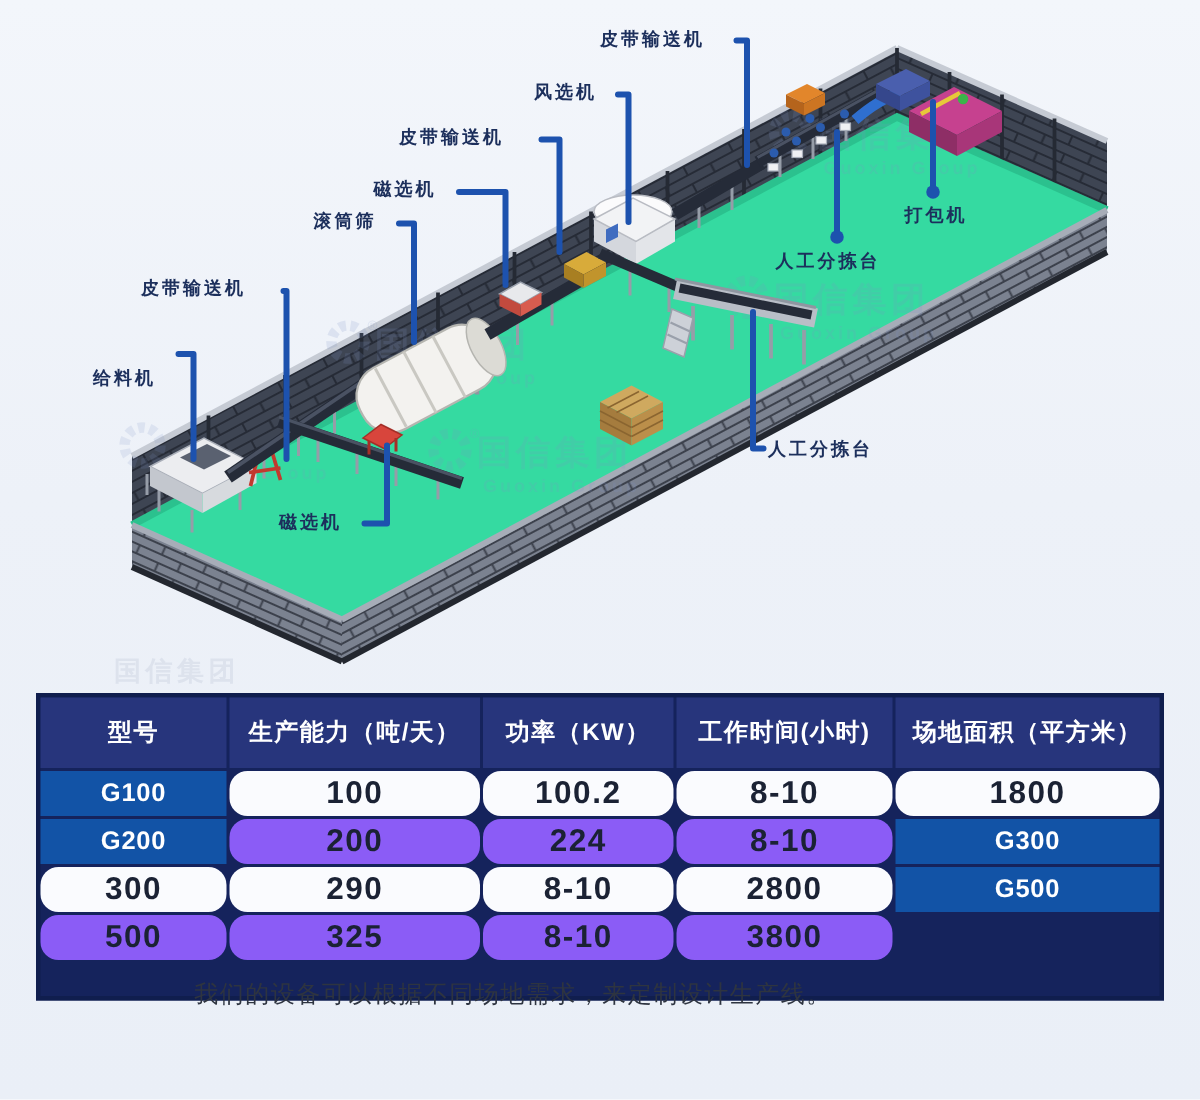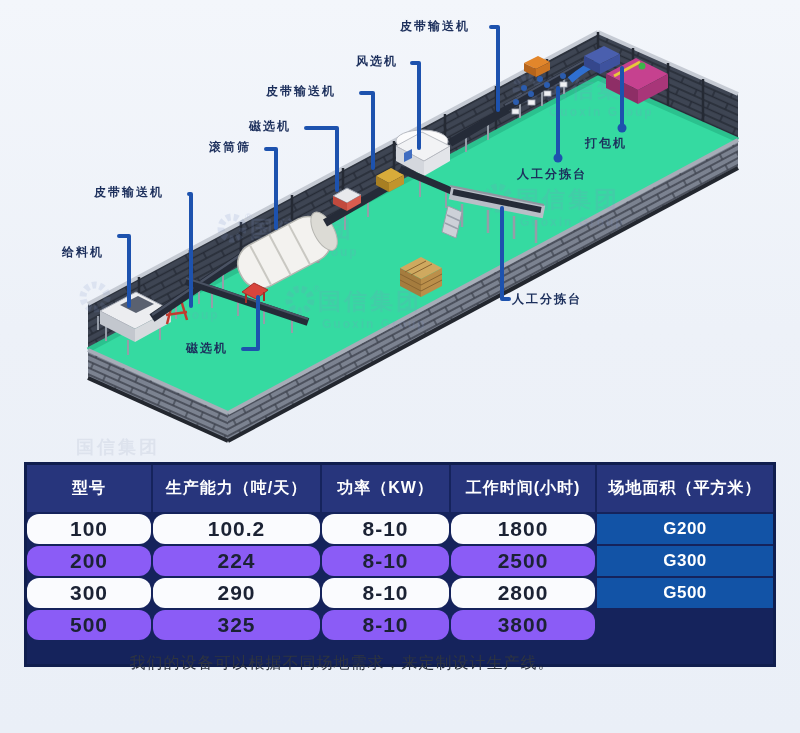--- a/index.html
+++ b/index.html
@@ -11,21 +11,21 @@
        letter-spacing:2px;white-space:nowrap;font-family:Liberation Serif, serif;}
   .lbl-belt-top{left:400px;top:18px;}
   .lbl-fan{left:356px;top:53px;}
   .lbl-belt-2{left:266px;top:83px;}
   .lbl-magnet-top{left:249px;top:118px;}
   .lbl-trommel{left:209px;top:139px;}
   .lbl-belt-left{left:94px;top:184px;}
   .lbl-feeder{left:62px;top:244px;}
   .lbl-magnet-bottom{left:186px;top:340px;}
   .lbl-sort-1{left:517px;top:166px;}
-  .lbl-baler{left:585px;top:135px;}
+  .lbl-baler{left:603px;top:135px;}
   .lbl-sort-2{left:512px;top:291px;}
 
   .spec-table{position:absolute;left:24px;top:462px;width:752px;height:205px;
       box-sizing:border-box;border:3px solid #101e4e;background:#15235c;
       display:grid;grid-template-columns:124px 167px 127px 144px 176px;
       grid-template-rows:47px 30px 30px 30px 30px;gap:2px;}
   .cell{display:flex;align-items:center;justify-content:center;
         font-weight:bold;letter-spacing:1px;}
   .th{background:#27357c;color:#ffffff;font-size:16px;}
   .model{background:#1253a6;color:#ffffff;font-size:17px;letter-spacing:0.5px;}
@@ -332,30 +332,30 @@
   <div class="lbl lbl-baler">打包机</div>
   <div class="lbl lbl-sort-2">人工分拣台</div>
 
   <div class="spec-table">
     <div class="cell th">型号</div>
     <div class="cell th">生产能力（吨/天）</div>
     <div class="cell th">功率（KW）</div>
     <div class="cell th">工作时间(小时)</div>
     <div class="cell th">场地面积（平方米）</div>
 
+    <div class="cell model">G100</div>
     <div class="cell td row-a">100</div>
     <div class="cell td row-a">100.2</div>
     <div class="cell td row-a">8-10</div>
     <div class="cell td row-a">1800</div>
 
     <div class="cell model">G200</div>
     <div class="cell td row-b">200</div>
     <div class="cell td row-b">224</div>
     <div class="cell td row-b">8-10</div>
-    <div class="cell td row-b">2500</div>
 
     <div class="cell model">G300</div>
     <div class="cell td row-a">300</div>
     <div class="cell td row-a">290</div>
     <div class="cell td row-a">8-10</div>
     <div class="cell td row-a">2800</div>
 
     <div class="cell model">G500</div>
     <div class="cell td row-b">500</div>
     <div class="cell td row-b">325</div>

